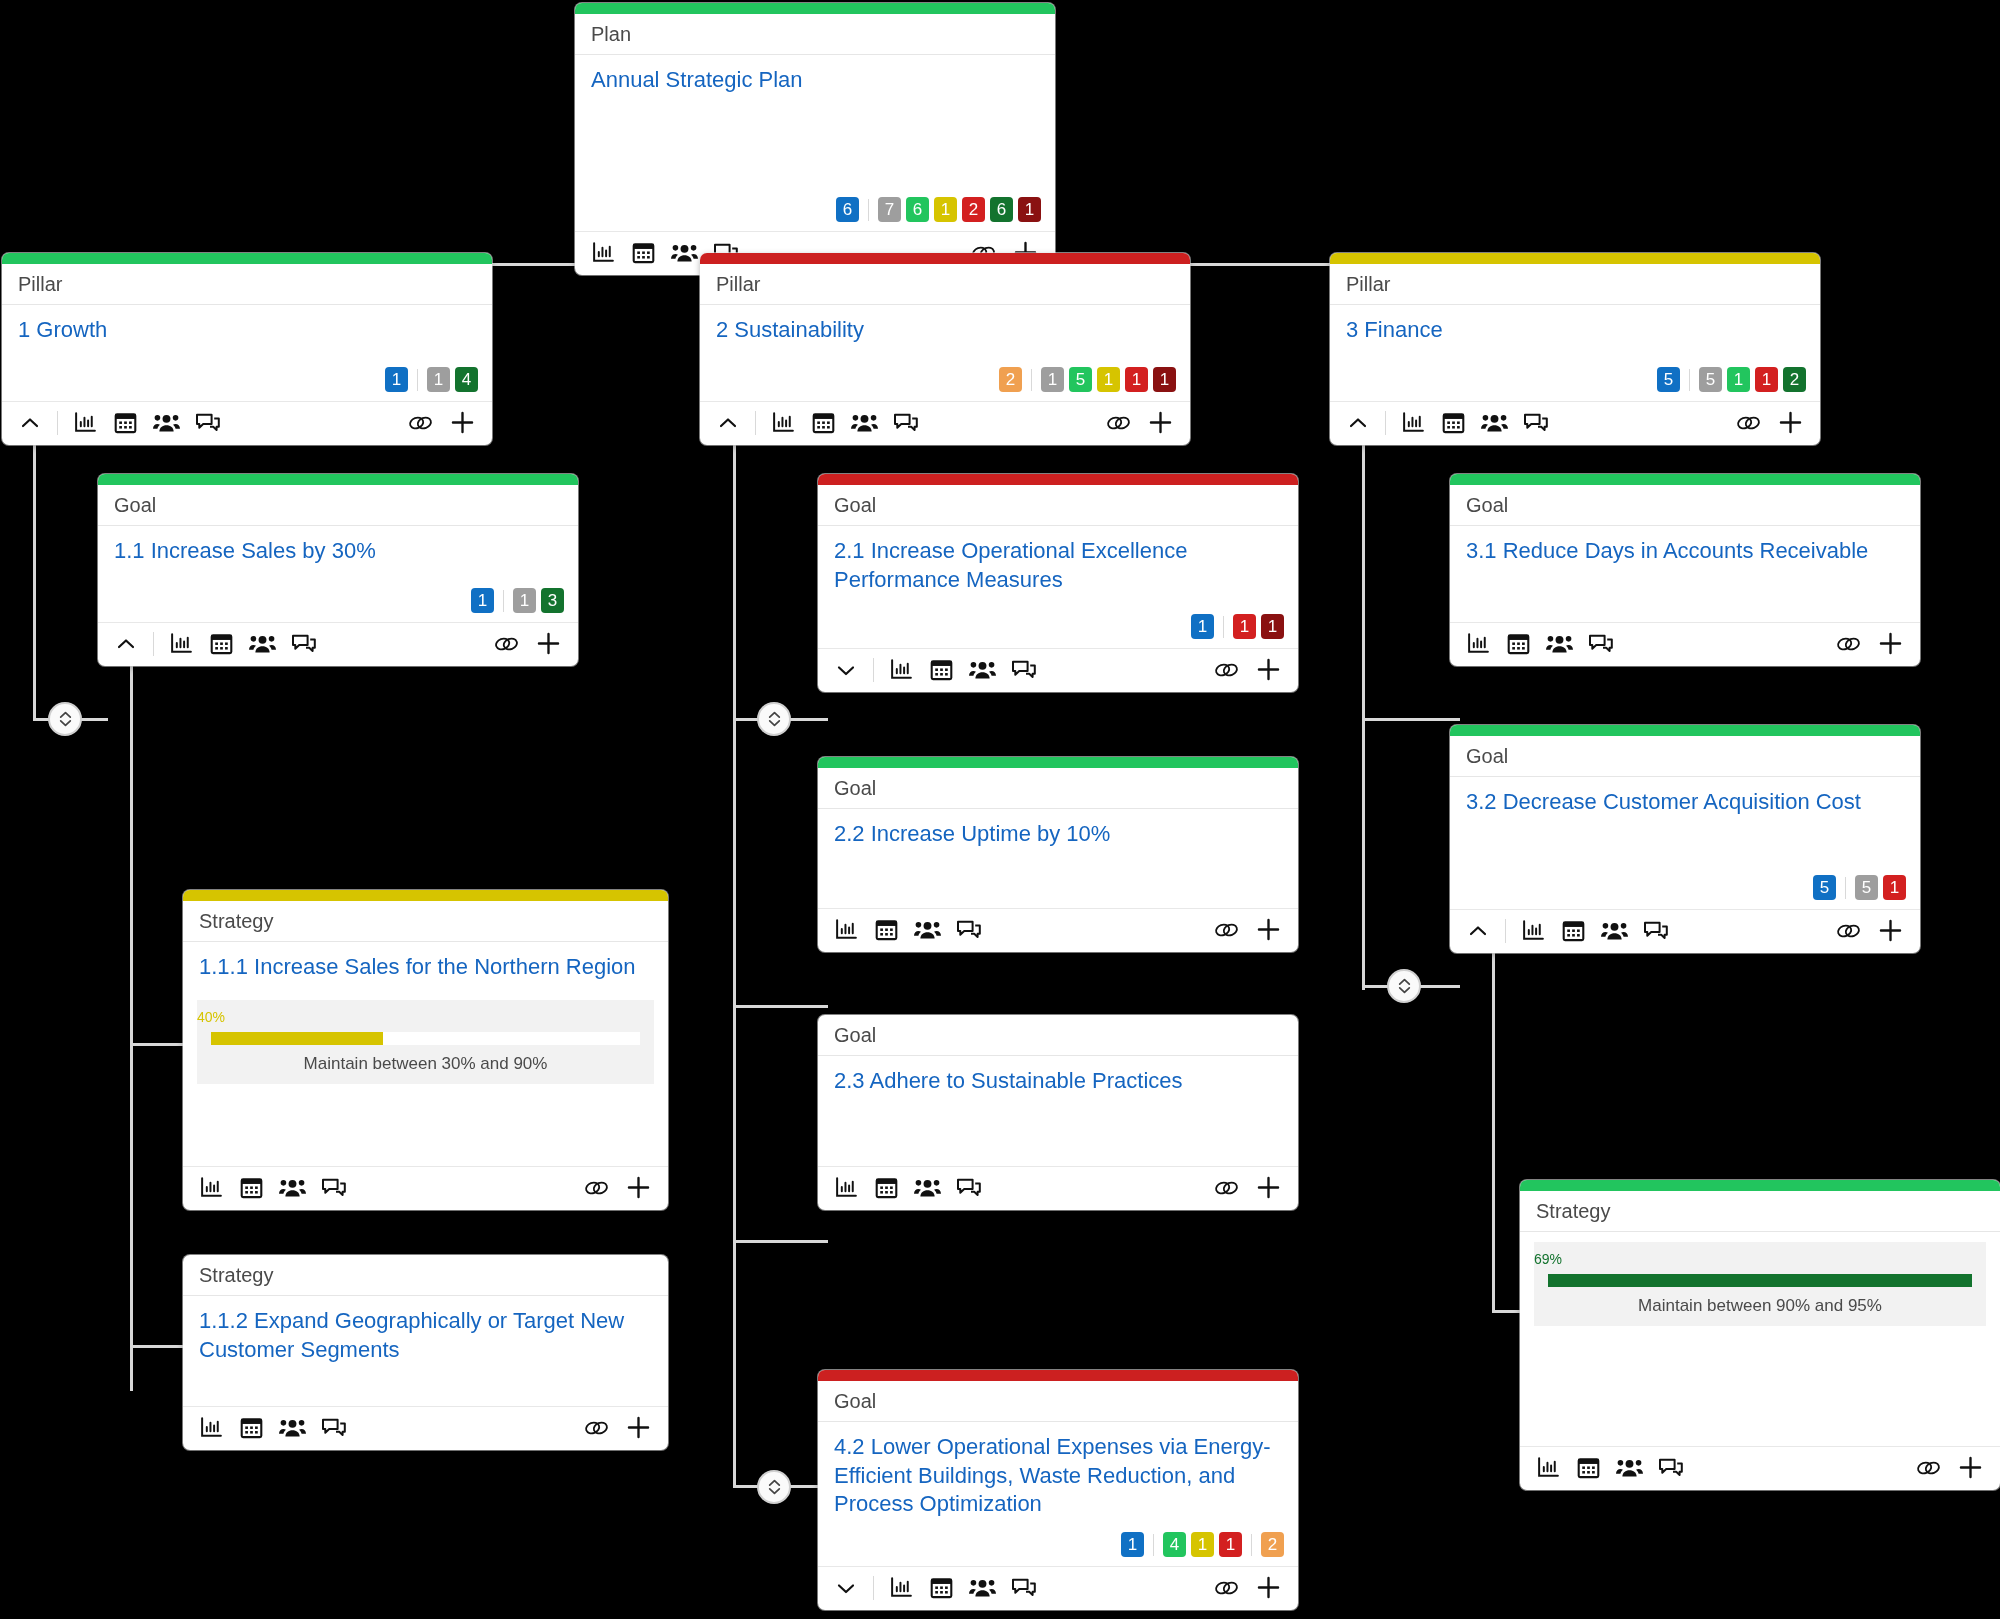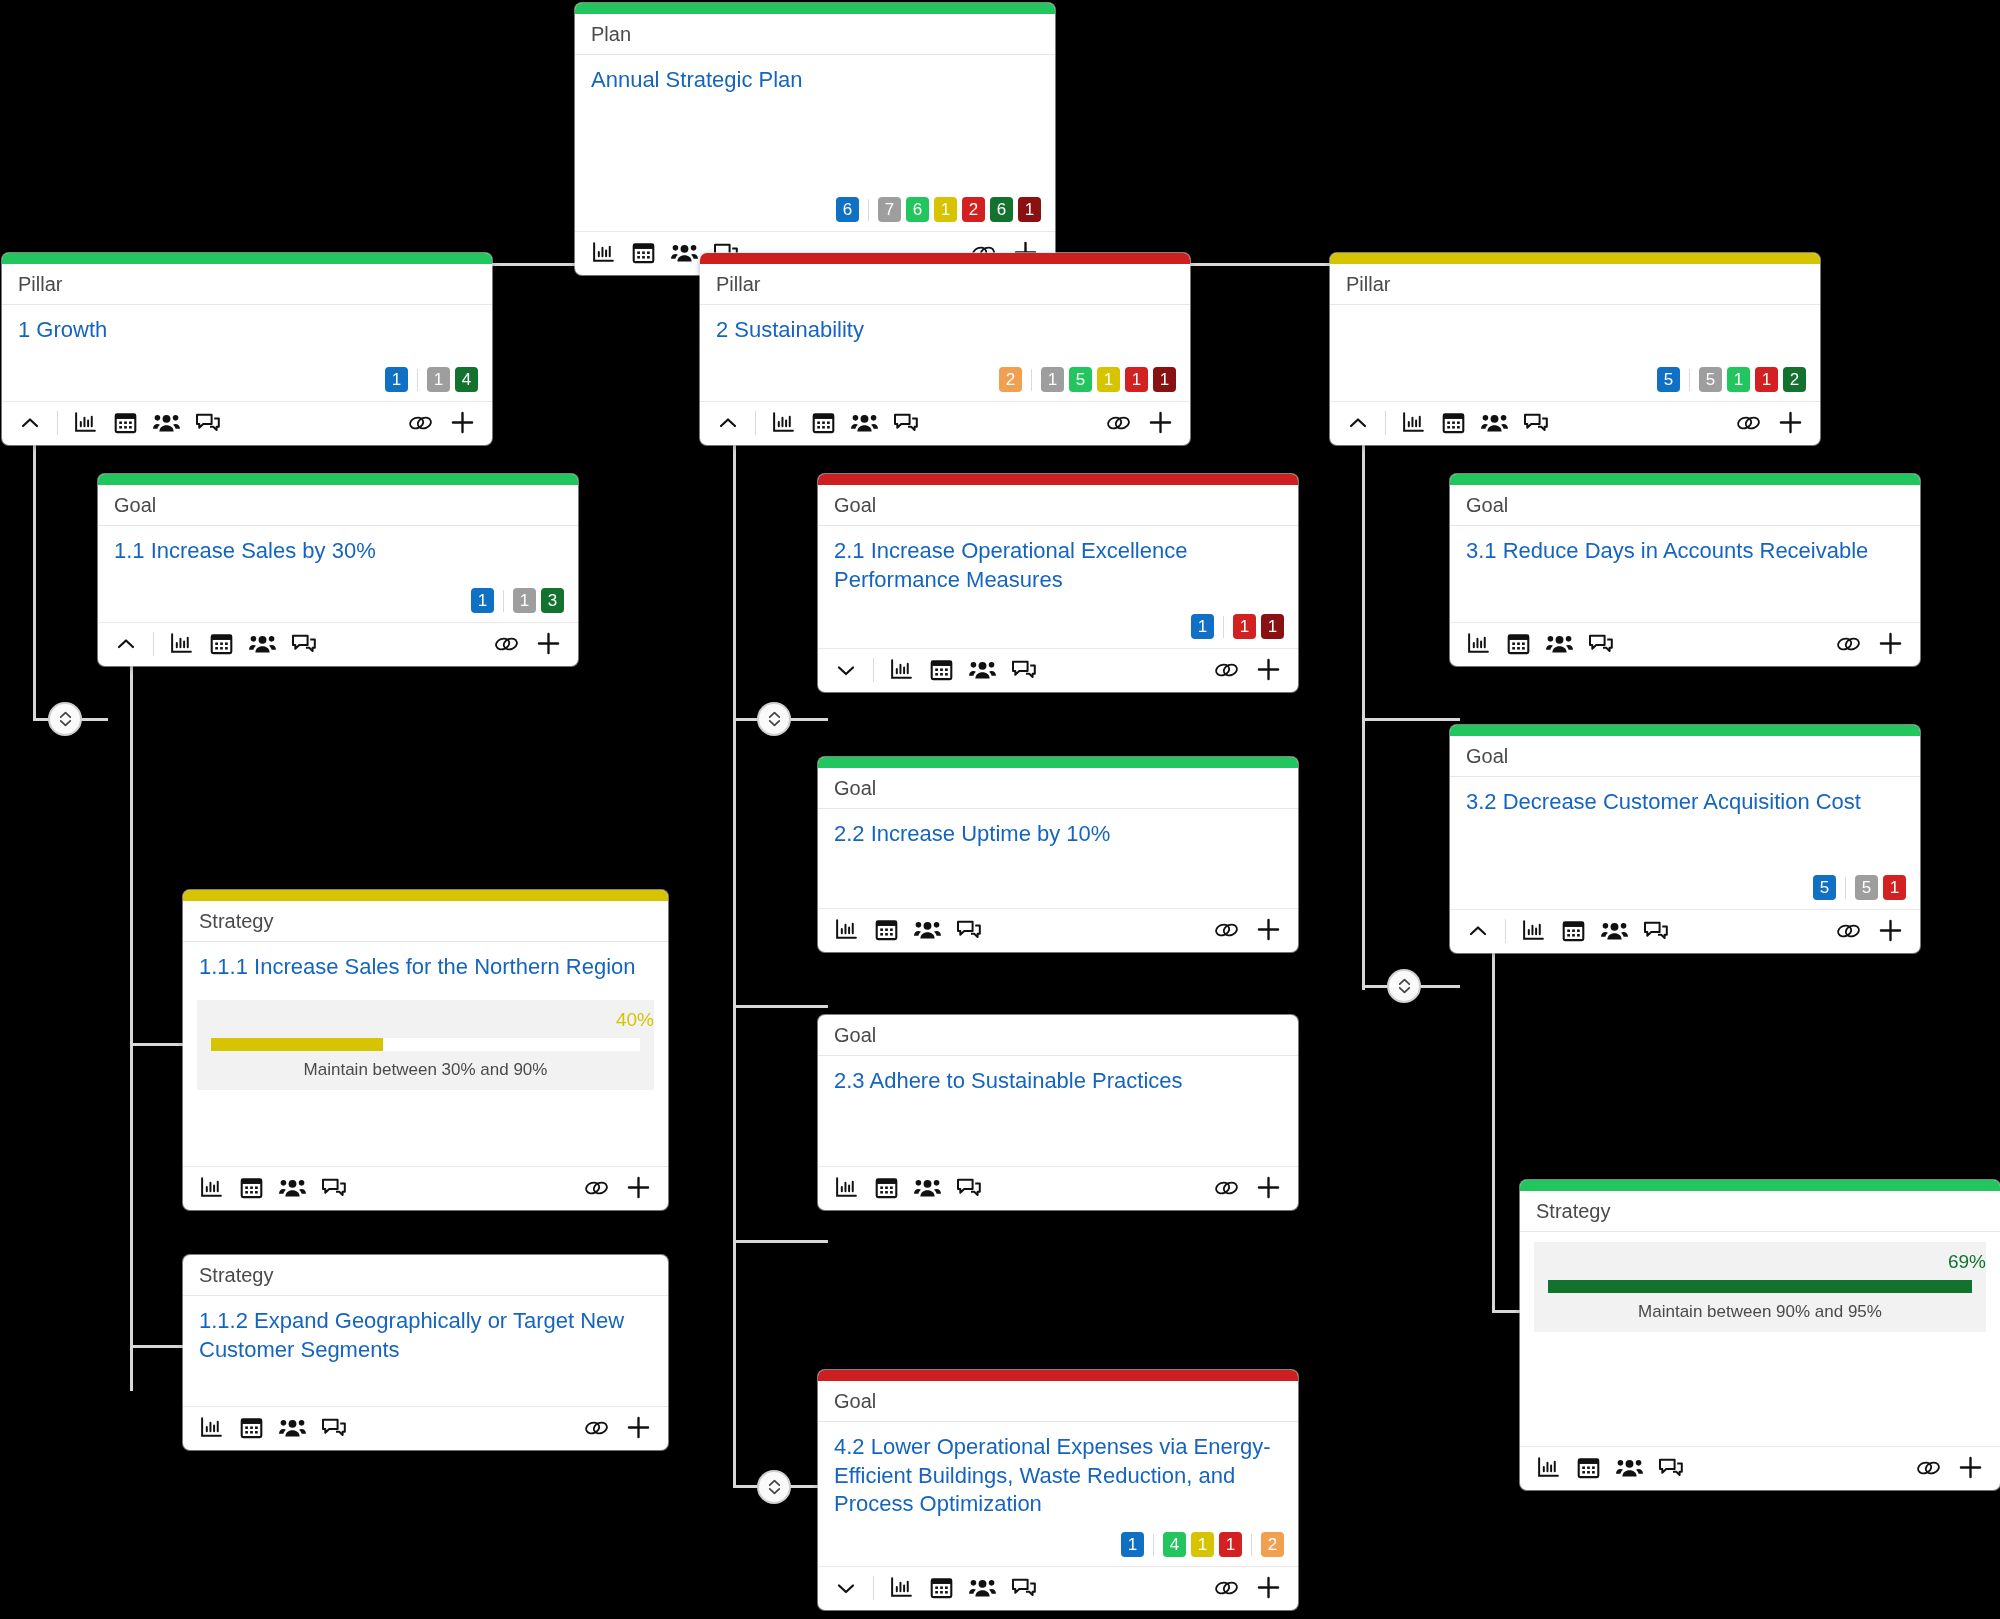--- a/index.html
+++ b/index.html
@@ -36,21 +36,21 @@
 
   .cfoot{display:flex;align-items:center;gap:15px;
     padding:7px 16px 9px 16px;border-top:1px solid #e8e8e8;}
   .cfoot .spacer{flex:1 1 auto;}
   .ico{display:flex;align-items:center;justify-content:center;color:#111;}
   .ico svg{display:block;}
   .vdiv{width:1px;height:24px;background:#d9d9d9;}
 
   
   .prog{margin:10px 14px 6px 14px;background:#f2f2f2;padding:9px 0 10px 0;}
-  .ppct{text-align:right;font-size:19px;margin-bottom:7px;}
+  .ppct{text-align:left;font-size:14px;margin-bottom:7px;}
   .ptrack{height:13px;background:#fff;margin:0 14px;}
   .pfill{height:100%;}
   .pnote{text-align:center;font-size:17px;color:#4a4a4a;margin-top:9px;}
 </style>
 </head>
 <body>
 
 <div id="stage">
   <div id="connectors">
       <div class="conn v" style="left: 815px; top: 243px; height: 22px;"></div>
@@ -300,20 +300,21 @@
           <span class="ico">
             <svg width="27" height="27" viewBox="0 0 24 24" stroke="#111" stroke-width="2.1" stroke-linecap="round">
               <path d="M12 3.5v17M3.5 12h17"></path>
             </svg>
           </span>
         </div>
       </div>
       <div class="card" style="left: 1330px; top: 253px; width: 490px; height: 192px;">
         <div class="bar" style="background:#d6c400"></div>
         <div class="ctype">Pillar</div>
+        <div class="ctitle">3 Finance</div>
         <div class="cbody"></div>
         <div class="badges">
           <span class="bg" style="background:#1070c4">5</span>
           <span class="sep"></span>
           <span class="bg" style="background:#9e9e9e">5</span>
           <span class="bg" style="background:#22c55e">1</span>
           <span class="bg" style="background:#d32020">1</span>
           <span class="bg" style="background:#13732e">2</span>
         </div>
         <div class="cfoot">

